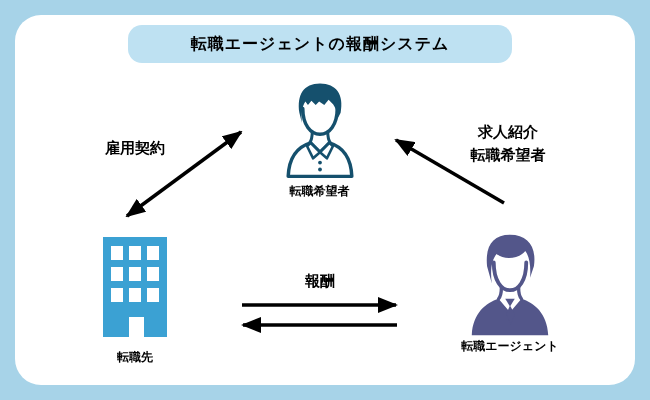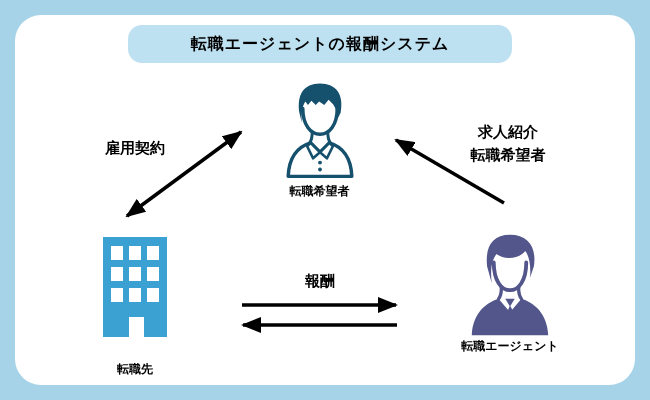--- a/index.html
+++ b/index.html
@@ -17,21 +17,21 @@
     position:absolute; left:128px; top:25px; width:384px; height:38px;
     background:var(--title_box,#BEE1F2); border-radius:14px;
     display:flex; align-items:center; justify-content:center;
   }
   .title-text { font-size:16px; font-weight:bold; color:var(--text,#000); letter-spacing:1px; }
   .entity { position:absolute; display:flex; flex-direction:column; align-items:center; }
   .entity-label { font-weight:bold; font-size:12px; color:var(--text,#000); white-space:nowrap;text-align:right; }
   .entity-seeker  { left:262px; top:80px;  width:115px; }
   .entity-seeker  .entity-label { margin-top:4px; }
   .entity-company { left:85px;  top:237px; width:100px; }
-  .entity-company .entity-label { margin-top:24px; }
+  .entity-company .entity-label { margin-top:12px; }
   .entity-agent   { left:450px; top:230px; width:120px; }
   .entity-agent   .entity-label { }
   .rel-label {
     position:absolute; font-weight:bold; font-size:15px;
     color:var(--text,#000); text-align:center; white-space:nowrap;
   }
   .label-employment { left:90px;  top:139px; width:90px; }
   .label-jobintro   { left:443px; top:120px; width:130px; line-height:23px; }
   .label-reward     { left:290px; top:272px; width:60px; }
   .label-referral   { left:281px; top:336px; width:80px; }

